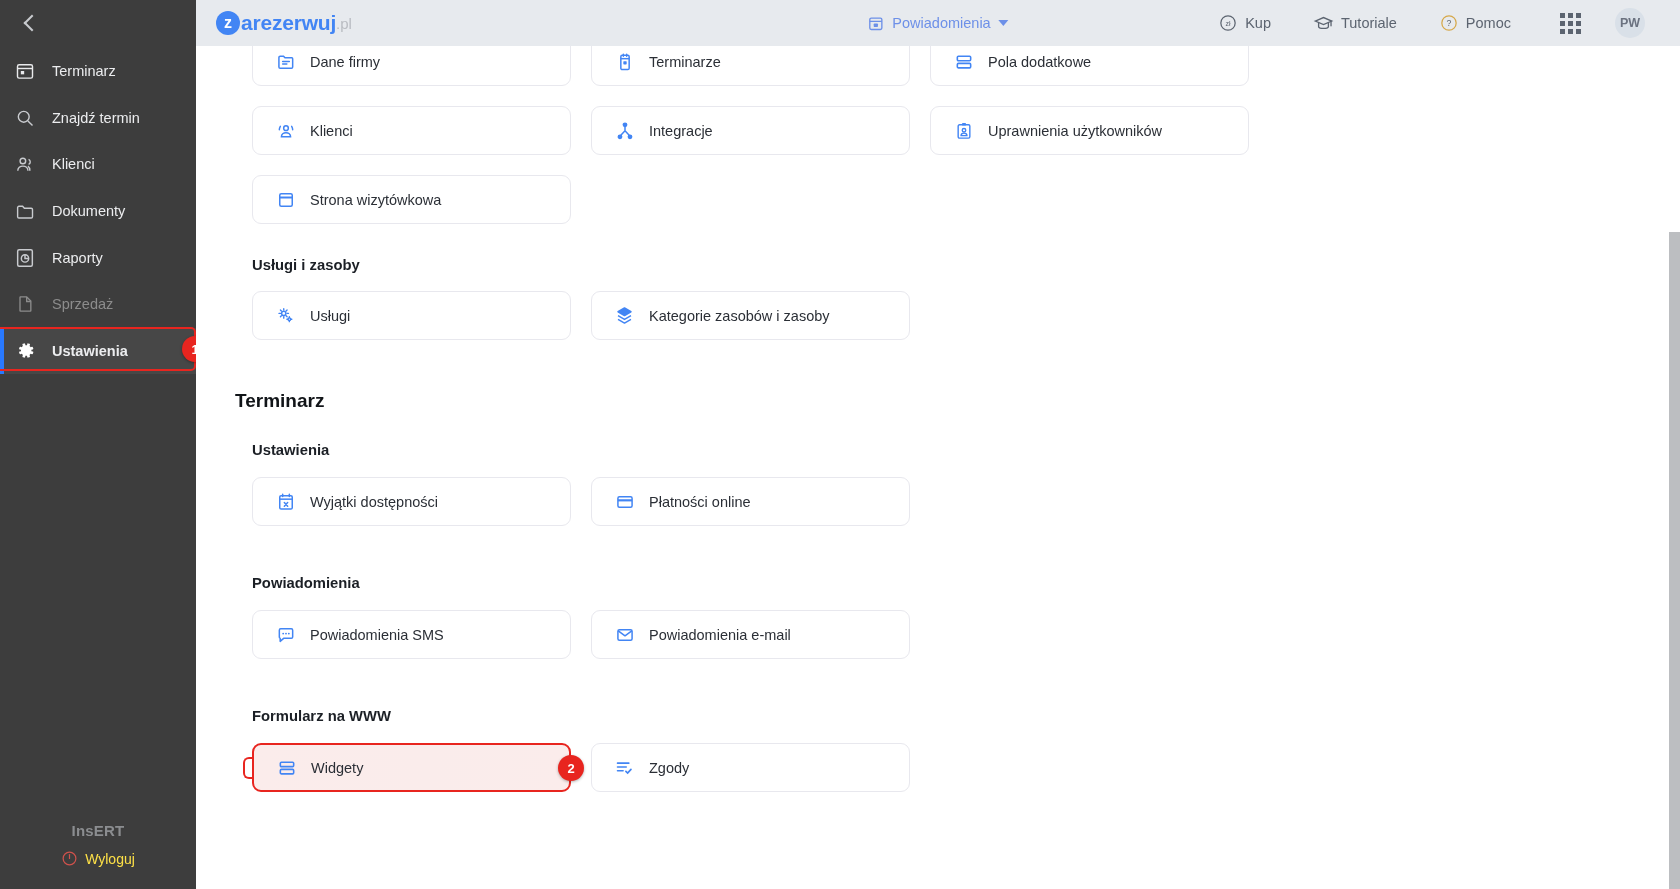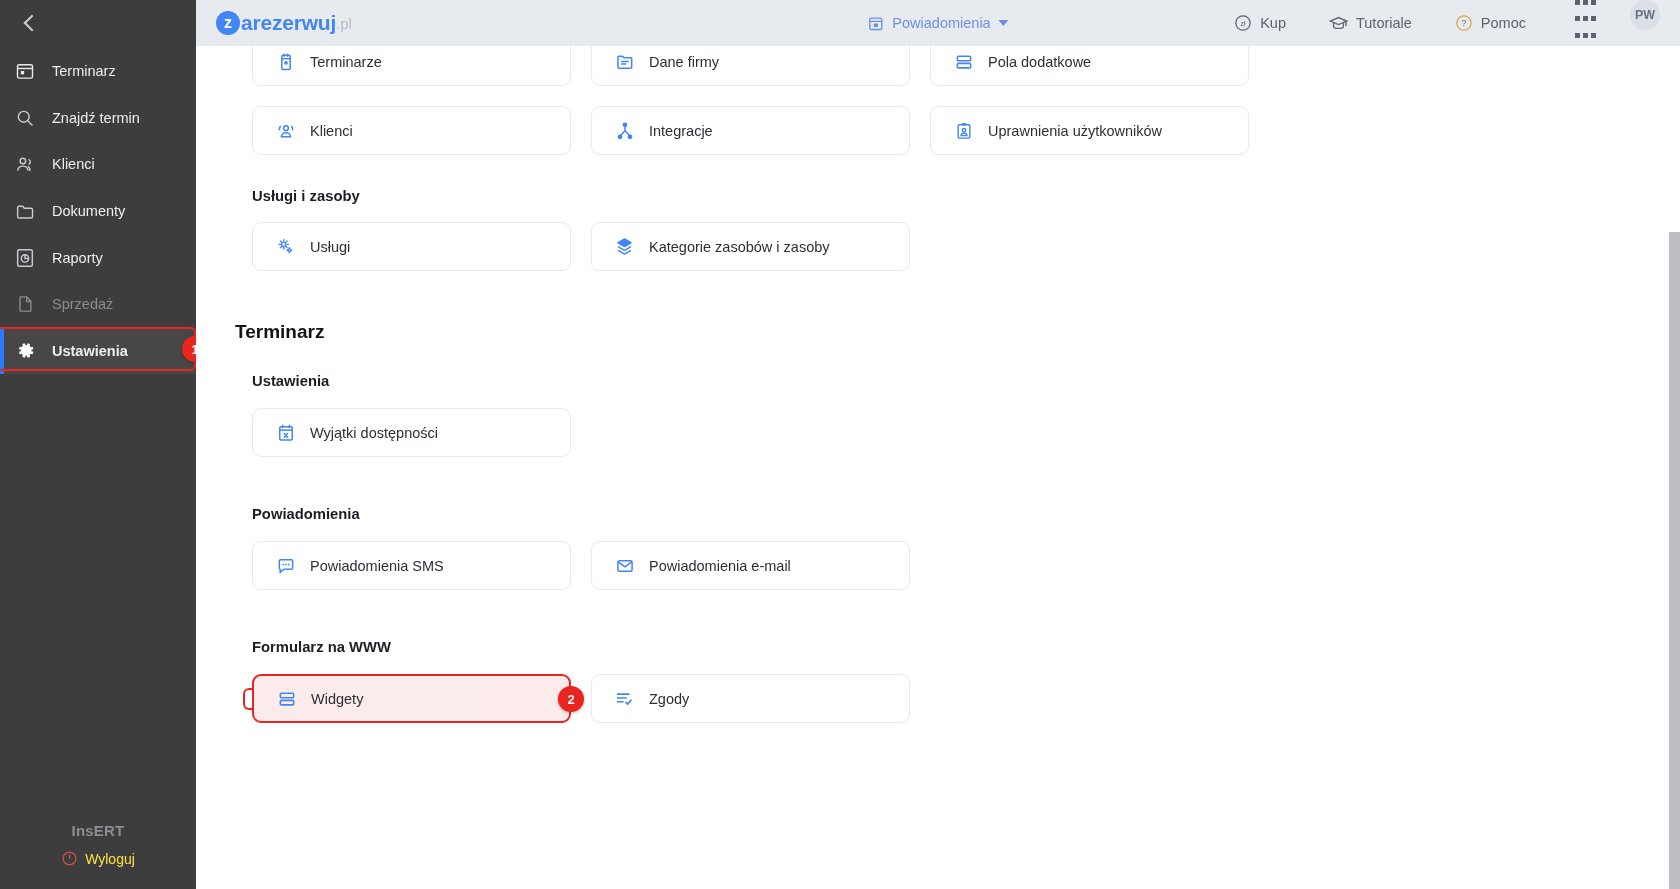--- a/index.html
+++ b/index.html
@@ -98,21 +98,21 @@
   .logo-tld { font-size: 15px; font-weight: 400; color: #b9bcc2; }
 
   .topbar-center {
     position: absolute; left: 50%; transform: translateX(-50%);
     display: flex; align-items: center; gap: 8px; cursor: pointer;
   }
   .topbar-center .label { color: #6d90e8; font-size: 14.5px; }
   .caret { width: 0; height: 0; border-left: 5px solid transparent; border-right: 5px solid transparent; border-top: 6px solid #6d90e8; }
 
   .topbar-right {
-    margin-left: auto; display: flex; gap: 16px; padding-right: 20px;
+    margin-left: auto; display: flex; align-items: center; gap: 16px; padding-right: 35px;
   }
   .tb-item {
     display: flex; align-items: center; gap: 7px;
     color: #5c6470; font-size: 14.5px; cursor: pointer;
     padding: 0 13px; height: 46px;
   }
   .grid-icon { display: grid; grid-template-columns: repeat(3, 5px); grid-gap: 3px; margin: 0 14px 0 20px; cursor: pointer; }
   .grid-icon i { width: 5px; height: 5px; background: #5c6470; display: block; }
   .avatar {
     width: 30px; height: 30px; border-radius: 50%;
@@ -344,37 +344,37 @@
     </header>
 
     <main class="content">
       <div class="inner">
 
         <div class="cards-grid" style="margin-top:-9px;">
 
           <div class="card">
             <span class="cico">
               <svg width="20" height="20" viewBox="0 0 24 24" fill="none" stroke="#4285f4" stroke-width="1.8">
+                <path d="M3.5 6.5A1.5 1.5 0 015 5h4l1.8 2h8.2a1 1 0 011 1v10a1.5 1.5 0 01-1.5 1.5H5A1.5 1.5 0 013.5 18z"></path>
+                <path d="M8 11.5h8M8 14.5h5" stroke-linecap="round"></path>
+              </svg>
+            </span>
+            <span>Dane firmy</span>
+          </div>
+
+          <div class="card">
+            <span class="cico">
+              <svg width="20" height="20" viewBox="0 0 24 24" fill="none" stroke="#4285f4" stroke-width="1.8">
                 <rect x="7" y="4" width="10" height="17" rx="1.6"></rect>
                   <path d="M7 8h10"></path>
                 <path d="M10 2.6v2.6M14 2.6v2.6" stroke-linecap="round"></path>
                 <rect x="10" y="11" width="4" height="4" rx=".8" fill="#4285f4" stroke="none"></rect>
               </svg>
             </span>
             <span>Terminarze</span>
-          </div>
-
-          <div class="card">
-            <span class="cico">
-              <svg width="20" height="20" viewBox="0 0 24 24" fill="none" stroke="#4285f4" stroke-width="1.8">
-                <path d="M3.5 6.5A1.5 1.5 0 015 5h4l1.8 2h8.2a1 1 0 011 1v10a1.5 1.5 0 01-1.5 1.5H5A1.5 1.5 0 013.5 18z"></path>
-                <path d="M8 11.5h8M8 14.5h5" stroke-linecap="round"></path>
-              </svg>
-            </span>
-            <span>Dane firmy</span>
           </div>
 
           <div class="card">
             <span class="cico">
               <svg width="20" height="20" viewBox="0 0 24 24" fill="none" stroke="#4285f4" stroke-width="1.9">
                 <rect x="4" y="5" width="16" height="5.4" rx="1.3"></rect>
                 <rect x="4" y="13.6" width="16" height="5.4" rx="1.3"></rect>
               </svg>
             </span>
             <span>Pola dodatkowe</span>
@@ -408,20 +408,29 @@
               <svg width="20" height="20" viewBox="0 0 24 24" fill="none" stroke="#4285f4" stroke-width="1.7">
                 <rect x="5" y="4.5" width="14" height="16" rx="1.6"></rect>
                 <rect x="9.6" y="2.4" width="4.8" height="3" rx="1" fill="#4285f4" stroke="none"></rect>
                 <circle cx="12" cy="11" r="2.1"></circle>
                 <path d="M8.5 17.5c0-1.9 1.6-3 3.5-3s3.5 1.1 3.5 3z"></path>
               </svg>
             </span>
             <span>Uprawnienia użytkowników</span>
           </div>
 
+          <div class="card">
+            <span class="cico">
+              <svg width="20" height="20" viewBox="0 0 24 24" fill="none" stroke="#4285f4" stroke-width="1.8">
+                <rect x="4.5" y="4.5" width="15" height="15" rx="1.8"></rect>
+                <path d="M4.5 9h15" stroke-width="2.4"></path>
+              </svg>
+            </span>
+            <span>Strona wizytówkowa</span>
+          </div>
         </div>
 
         <div class="section-h3" style="margin-top:33px;">Usługi i zasoby</div>
         <div class="grid-row" style="margin-top:18px;">
           <div class="card">
             <span class="cico">
               <svg width="21" height="21" viewBox="0 0 24 24" fill="none" stroke="#4285f4" stroke-width="1.6">
                 <circle cx="10" cy="9.6" r="2.4"></circle>
                 <path d="M10 4.2v1.6M10 13.4v1.6M4.6 9.6h1.6M13.8 9.6h1.6M6.2 5.8l1.1 1.1M12.7 12.3l1.1 1.1M13.8 5.8l-1.1 1.1M7.3 12.3l-1.1 1.1" stroke-linecap="round"></path>
                 <circle cx="16.4" cy="16.2" r="1.5"></circle>
@@ -449,20 +458,29 @@
           <div class="card">
             <span class="cico">
               <svg width="20" height="20" viewBox="0 0 24 24" fill="none" stroke="#4285f4" stroke-width="1.8">
                 <rect x="4.5" y="4.5" width="15" height="16" rx="1.6"></rect>
                   <path d="M4.5 8.6h15"></path>
                 <path d="M8 2.6v2.8M16 2.6v2.8" stroke-linecap="round"></path>
                 <path d="M10 12.6l4 4.4M14 12.6l-4 4.4" stroke-linecap="round"></path>
               </svg>
             </span>
             <span>Wyjątki dostępności</span>
+          </div>
+          <div class="card">
+            <span class="cico">
+              <svg width="20" height="20" viewBox="0 0 24 24" fill="none" stroke="#4285f4" stroke-width="1.8">
+                <rect x="3.5" y="5.6" width="17" height="12.8" rx="1.8"></rect>
+                <path d="M3.5 10h17" stroke-width="2.6"></path>
+              </svg>
+            </span>
+            <span>Płatności online</span>
           </div>
         </div>
 
         <div class="section-h3" style="margin-top:49px;">Powiadomienia</div>
         <div class="grid-row" style="margin-top:19px;">
           <div class="card">
             <span class="cico">
               <svg width="20" height="20" viewBox="0 0 24 24" fill="none" stroke="#4285f4" stroke-width="1.8" stroke-linejoin="round">
                 <path d="M4 6.2a1.6 1.6 0 011.6-1.6h12.8A1.6 1.6 0 0120 6.2v8.2a1.6 1.6 0 01-1.6 1.6H9.2L5 19.6v-3.6a1.6 1.6 0 01-1-1.6z"></path>
                 <path d="M8.6 10.3h.01M12 10.3h.01M15.4 10.3h.01" stroke-width="2.2" stroke-linecap="round"></path>

